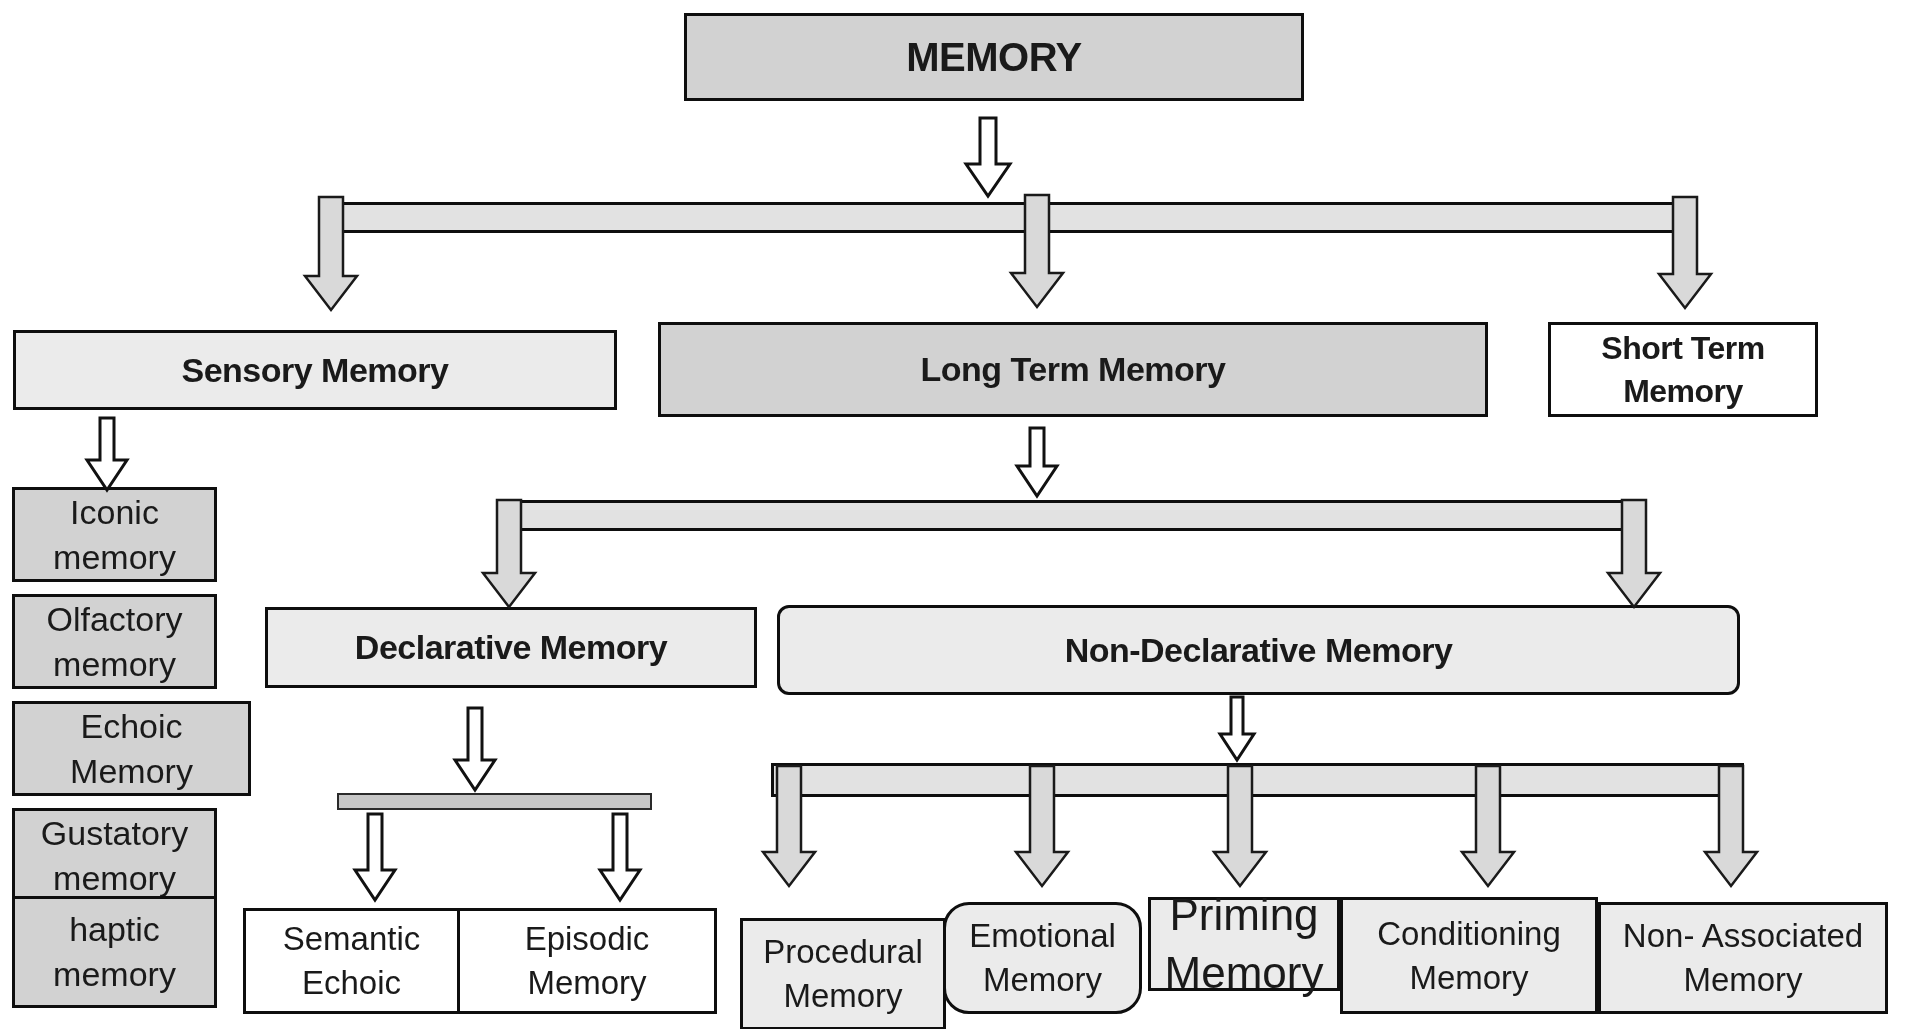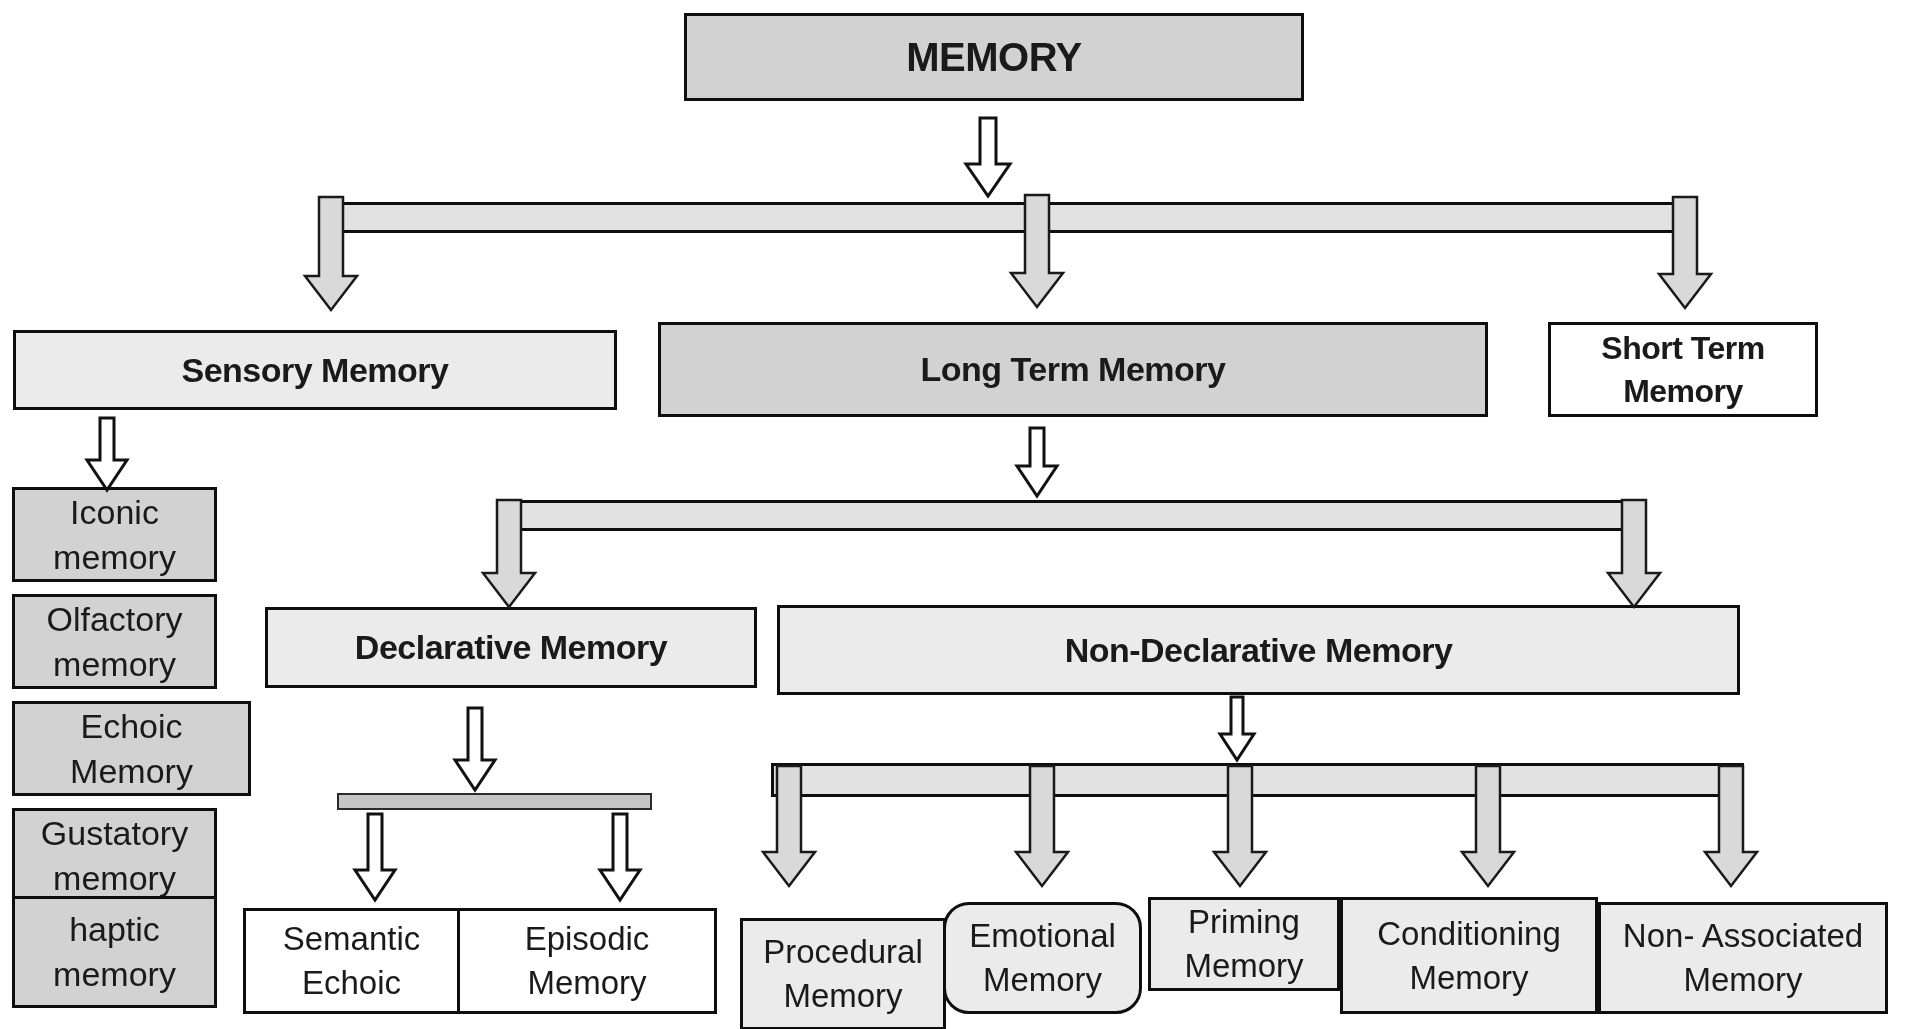--- a/index.html
+++ b/index.html
@@ -57,32 +57,32 @@
   <div class="box fill-gray" style="left:12px;top:594px;width:205px;height:95px;font-size:34px;">Olfactory
 memory</div>
   <div class="box fill-gray" style="left:12px;top:701px;width:239px;height:95px;font-size:34px;">Echoic
 Memory</div>
   <div class="box fill-gray" style="left:12px;top:808px;width:205px;height:95px;font-size:34px;">Gustatory
 memory</div>
   <div class="box fill-gray" style="left:12px;top:896px;width:205px;height:112px;font-size:34px;">haptic
 memory</div>
 
   <div class="box fill-light bold" style="left:265px;top:607px;width:492px;height:81px;font-size:34px;">Declarative Memory</div>
-  <div class="box fill-light bold" style="left:777px;top:605px;width:963px;height:90px;font-size:34px;">Non-Declarative Memory</div>
+  <div class="box fill-light bold" style="left:777px;top:605px;width:963px;height:90px;font-size:34px;border-radius:12px;">Non-Declarative Memory</div>
 
   <div class="box fill-white" style="left:243px;top:908px;width:217px;height:106px;font-size:33px;">Semantic
 Echoic</div>
   <div class="box fill-white" style="left:457px;top:908px;width:260px;height:106px;font-size:33px;">Episodic
 Memory</div>
 
   <div class="box fill-light" style="left:740px;top:902px;width:206px;height:112px;font-size:33px;margin-top:16px;">Procedural
 Memory</div>
   <div class="box fill-light" style="left:943px;top:902px;width:199px;height:112px;font-size:33px;border-radius:26px;">Emotional
 Memory</div>
-  <div class="box fill-light" style="left:1148px;top:897px;width:192px;height:94px;font-size:33px;">Priming
+  <div class="box fill-light" style="left:1148px;top:897px;width:192px;height:94px;font-size:44px;">Priming
 Memory</div>
   <div class="box fill-light" style="left:1340px;top:897px;width:258px;height:117px;font-size:33px;">Conditioning
 Memory</div>
   <div class="box fill-light" style="left:1598px;top:902px;width:290px;height:112px;font-size:33px;">Non- Associated
 Memory</div>
 
   <svg id="arrows" width="1913" height="1029">
       <polygon points="980,118 996,118 996,164 1010,164 988,196 966,164 980,164" class="arrow-white"></polygon>
       <polygon points="319,197 343,197 343,276 357,276 331,310 305,276 319,276" class="arrow-gray"></polygon>
       <polygon points="1025,195 1049,195 1049,273 1063,273 1037,307 1011,273 1025,273" class="arrow-gray"></polygon>

